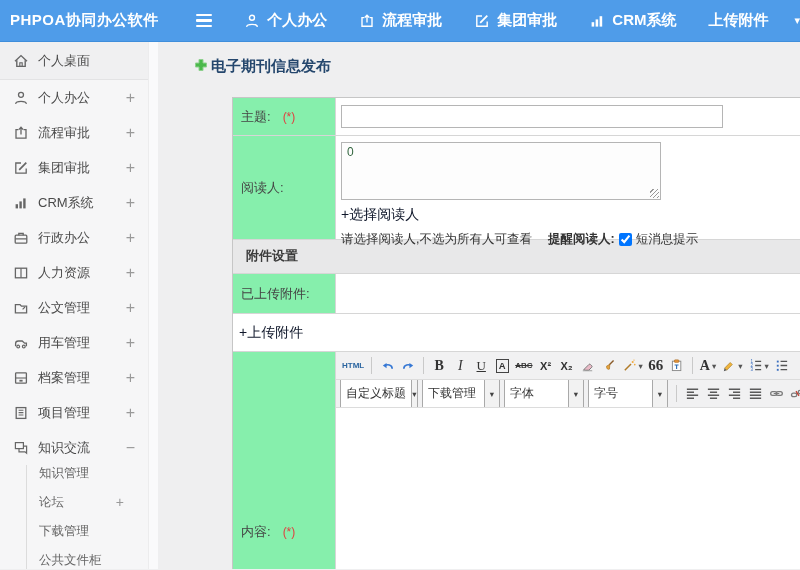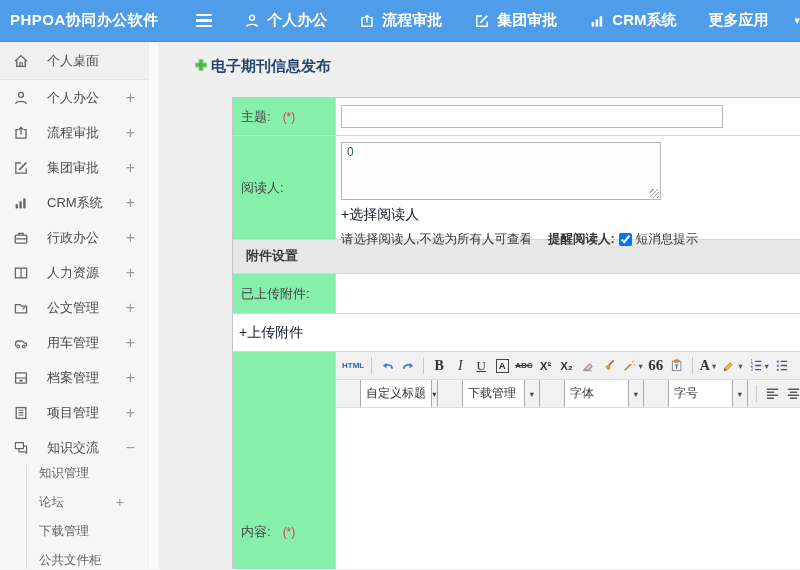--- a/index.html
+++ b/index.html
@@ -16,21 +16,21 @@
   .topnav-item { display:flex; align-items:center; gap:7px; font-size:15px; font-weight:bold; cursor:pointer; white-space:nowrap; }
   .topnav-caret { font-size:11px; cursor:pointer; margin-left:-6px; }
   svg.ic { display:block; }
 
   
   .layout { display:flex; height:527px; }
   .sidebar { width:148px; background:#f6f6f7; flex:none; overflow:hidden; }
   .side-item { height:35px; display:flex; align-items:center; padding:0 13px 0 13px;
                color:#4a4a4a; font-size:13px; cursor:pointer; }
   .side-item .sicon { color:#666; margin-right:9px; display:flex; flex:none; }
-  .side-item .lbl { flex:1; white-space:nowrap;margin-left:9px; }
+  .side-item .lbl { flex:1; white-space:nowrap; }
   .side-item .exp { color:#999; font-size:16px; font-weight:400; }
   .side-item.active { height:38px; background:#f0f0f1; border-bottom:1px solid #e3e3e4; }
   .submenu { margin-left:26px; border-left:1px solid #dcdcdc; }
   .sub-item { height:29px; display:flex; padding-left:12px;
               color:#666; font-size:12.5px; cursor:pointer; }
   .sub-item .exp { margin-left:auto; margin-right:24px; color:#999; font-size:14px; }
   .side-strip { width:10px; background:#fafafb; border-left:1px solid #ececed; flex:none; }
 
   
   .main { flex:1; overflow:hidden; position:relative; background:#efeff0; }
@@ -77,21 +77,21 @@
   .g-b { font-family:"Liberation Serif",serif; font-weight:bold; font-size:14px; }
   .g-i { font-family:"Liberation Serif",serif; font-style:italic; font-size:14px; }
   .g-u { font-family:"Liberation Serif",serif; text-decoration:underline; font-size:13px; }
   .g-box { border:1.2px solid #444; font-size:9.5px; font-weight:bold; padding:0 2px; line-height:12px; }
   .g-strike { text-decoration:line-through; font-size:8px; font-weight:bold; }
   .g-supsub { font-size:11px; font-weight:bold; }
   .g-quote { font-family:"Liberation Serif",serif; font-weight:bold; font-size:15px; }
   .g-a { font-size:14px; font-weight:bold; font-family:"Liberation Serif",serif; }
   .caret { font-size:8.5px; color:#555; margin-left:2px; }
   .editor-select { display:inline-flex; align-items:center; height:31px; border:1px solid #a9a9a9;
-                   background:#fff; font-size:12px; color:#333; margin-right:3px; cursor:pointer; flex:none;margin-left:20px; }
+                   background:#fff; font-size:12px; color:#333; margin-right:3px; cursor:pointer; flex:none; }
   .editor-select .val { padding:0 5px; flex:1; white-space:nowrap; }
   .editor-select .sel-caret { width:15px; align-self:stretch; border-left:1px solid #a9a9a9;
                    display:flex; align-items:center; justify-content:center; font-size:8.5px; color:#444; background:#f2f2f2; }
   .es-1 { width:78px; } .es-2 { width:78px; } .es-3 { width:80px; } .es-4 { width:80px; }
   .editor-body { flex:1; background:#fff; }
 </style>
 </head>
 <body>
 
 <div class="topbar">
@@ -135,21 +135,21 @@
             <g fill="currentColor">
               <rect x="2.6" y="9.2" width="2.6" height="4.4"></rect>
               <rect x="6.6" y="6.4" width="2.6" height="7.2"></rect>
               <rect x="10.6" y="3.2" width="2.6" height="10.4"></rect>
             </g>
           </svg>
         </span>
       <span>CRM系统</span>
     </div>
     <div class="topnav-item">
-      <span>更多应用</span>
+      <span>上传附件</span>
     </div>
     <div class="topnav-caret">▾</div>
   </div>
 </div>
 
 <div class="layout">
 
   <div class="sidebar">
     <div class="side-item active">
       <span class="sicon">

